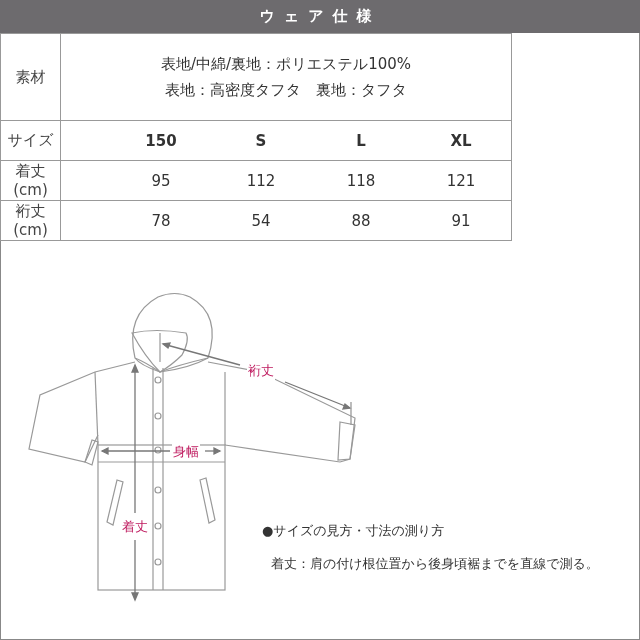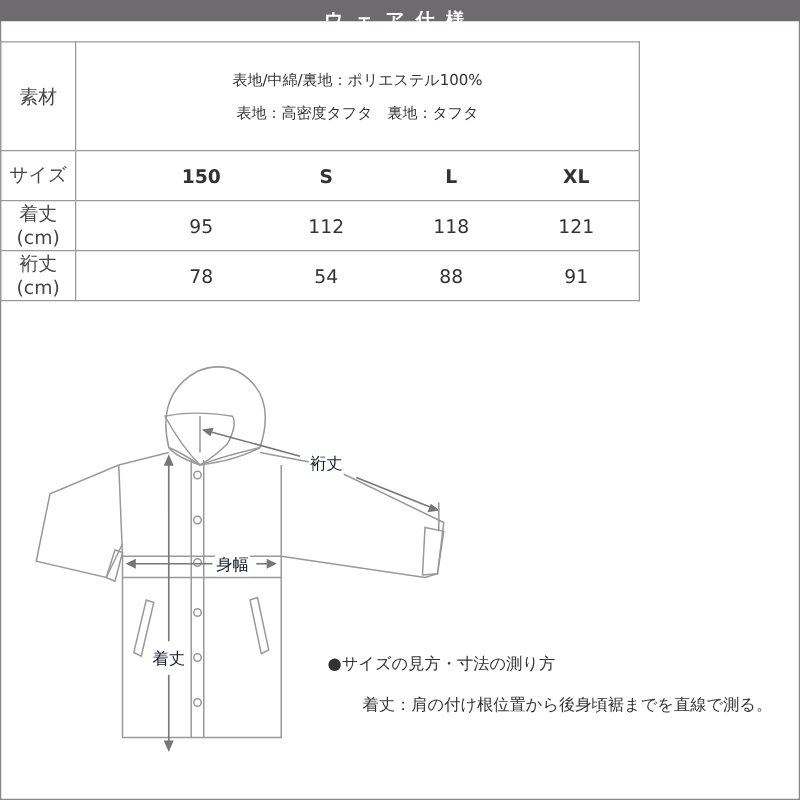--- a/index.html
+++ b/index.html
@@ -1,34 +1,34 @@
 <!DOCTYPE html>
 <html><head>
 <meta charset="utf-8">
 <style>
   html,body{margin:0;padding:0;background:#fff;}
   body{width:640px;height:640px;position:relative;overflow:hidden;font-family:"DejaVu Sans",sans-serif;color:#333;}
   .frame{position:absolute;left:0;top:0;width:638px;height:638px;border:1px solid #888;box-sizing:content-box;}
-  .header{position:absolute;left:0;top:0;width:640px;height:17px;background:#6d6b6e;color:#fff;
+  .header{position:absolute;left:0;top:0;width:640px;height:33px;background:#6d6b6e;color:#fff;
     font-size:15px;font-weight:bold;letter-spacing:9px;text-align:center;line-height:33px;}
   table.spec{position:absolute;left:0;top:33px;width:512px;border-collapse:collapse;}
   table.spec td{border:1.5px solid #999;text-align:center;font-size:15px;color:#333;padding:0;}
   table.spec td.label{width:124px;color:#444;}
   .row-material td{height:86px;}
   .row td{height:39px;}
   .sizes{display:flex;justify-content:flex-start;}
   .sizes span{display:inline-block;width:100px;text-align:center;}
   .sizes .pad{width:50px;}
   .bold{font-weight:bold;}
-  .material-line{line-height:26px;font-size:12px;}
+  .material-line{line-height:26px;font-size:15px;}
   .illus{position:absolute;left:0;top:281px;width:640px;height:359px;}
   .notes{position:absolute;left:262px;top:486px;font-size:13px;color:#333;}
   .notes .title{margin-bottom:15px;margin-top:36px;}
-  .notes .item{margin-left:28px;margin-bottom:14px;}
-  .mlabel{position:absolute;font-size:13px;color:#0f172a;background:#fff;padding:0 1px;}
+  .notes .item{margin-left:9px;margin-bottom:14px;}
+  .mlabel{position:absolute;font-size:13px;color:#be185d;background:#fff;padding:0 1px;}
 </style>
 </head>
 <body>
 
 <div class="frame"></div>
 
 <div class="header">ウェア仕様</div>
 
 <table class="spec">
   <tbody>

